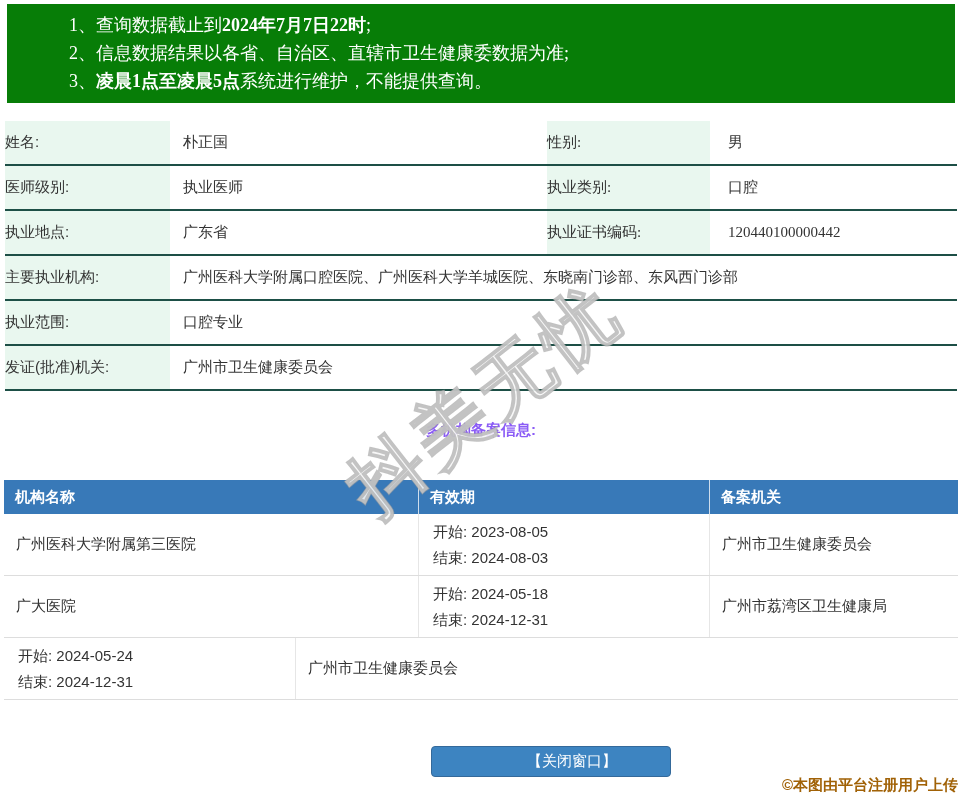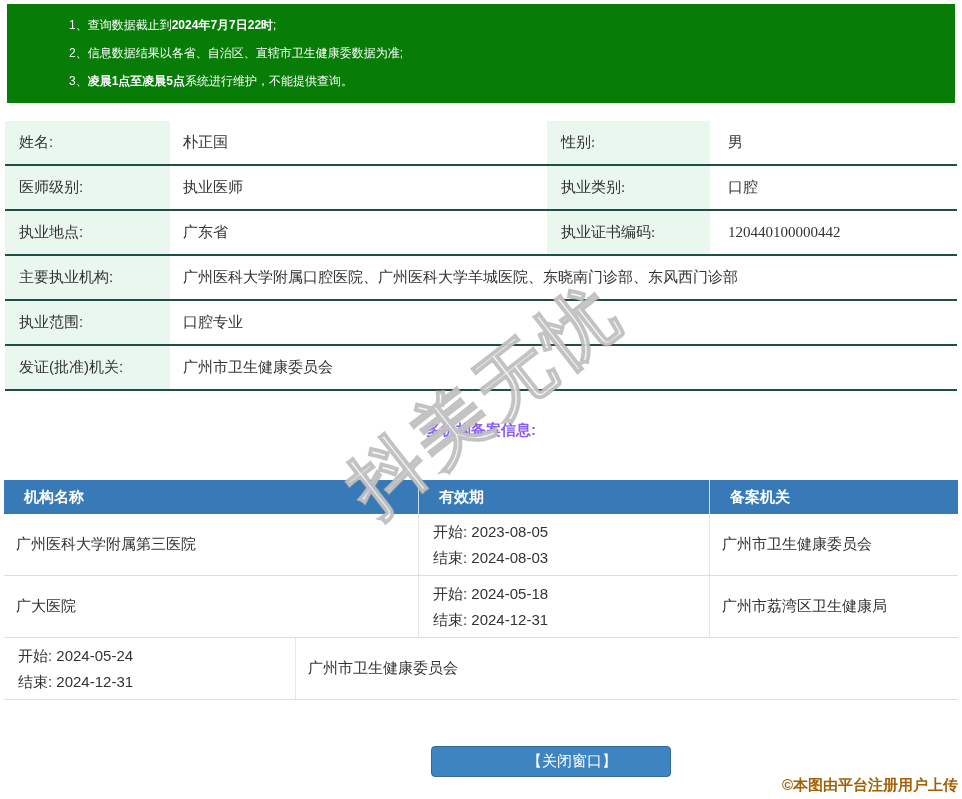--- a/index.html
+++ b/index.html
@@ -20,53 +20,53 @@
     font-size:15px;
   }
 
   
   .notice-banner{
     margin:4px 7px 0 7px;
     background:var(--banner-green);
     color:#fff;
     padding:7px 10px 8px 62px;
   }
-  .notice-line{line-height:28px;font-size:12px;}
+  .notice-line{line-height:28px;font-size:18px;font-family:Liberation Serif, serif;}
   .notice-line .seg-bold{font-weight:bold;}
 
   
   .profile-table{margin:18px 5px 0 5px;}
   .p-row{
     display:flex;height:45px;
     border-bottom:2px solid var(--row-border);
   }
   .p-half{display:flex;width:542px;}
   .p-half.right{flex:1;font-family:Liberation Serif, serif;}
   .p-full{display:flex;flex:1;}
   .p-label{
     width:165px;background:var(--label-bg);
-    display:flex;align-items:center;padding-left:14px;
+    display:flex;align-items:center;
   }
   .p-half.right .p-label{width:163px;}
   .p-value{display:flex;align-items:center;padding-left:13px;flex:1;}
   .p-half.right .p-value{padding-left:18px;}
 
   
   .section-title{
     margin-top:29px;text-align:center;
     font-weight:bold;font-size:15px;color:#8b5cf6;line-height:20px;
   }
 
   
   .filing-table{margin:40px 4px 0 4px;}
   .f-header{
     display:flex;background:var(--header-blue);color:#fff;
     font-weight:bold;height:34px;
   }
-  .f-header .f-cell{display:flex;align-items:center;padding-left:20px;}
+  .f-header .f-cell{display:flex;align-items:center;padding-left:11px;}
   .f-header .f-cell + .f-cell{border-left:1px solid rgba(255,255,255,.75);}
   .f-row{display:flex;height:62px;border-bottom:1px solid var(--table-gray);}
   .f-row .f-cell{display:flex;align-items:center;padding-left:12px;}
   .f-row .f-cell + .f-cell{border-left:1px solid #e6e6e6;}
   .c1{width:414px;}
   .c2{width:291px;}
   .c3{flex:1;}
   .f-row .c2{flex-direction:column;align-items:flex-start;justify-content:center;line-height:26px;padding-left:14px;}
 
   

